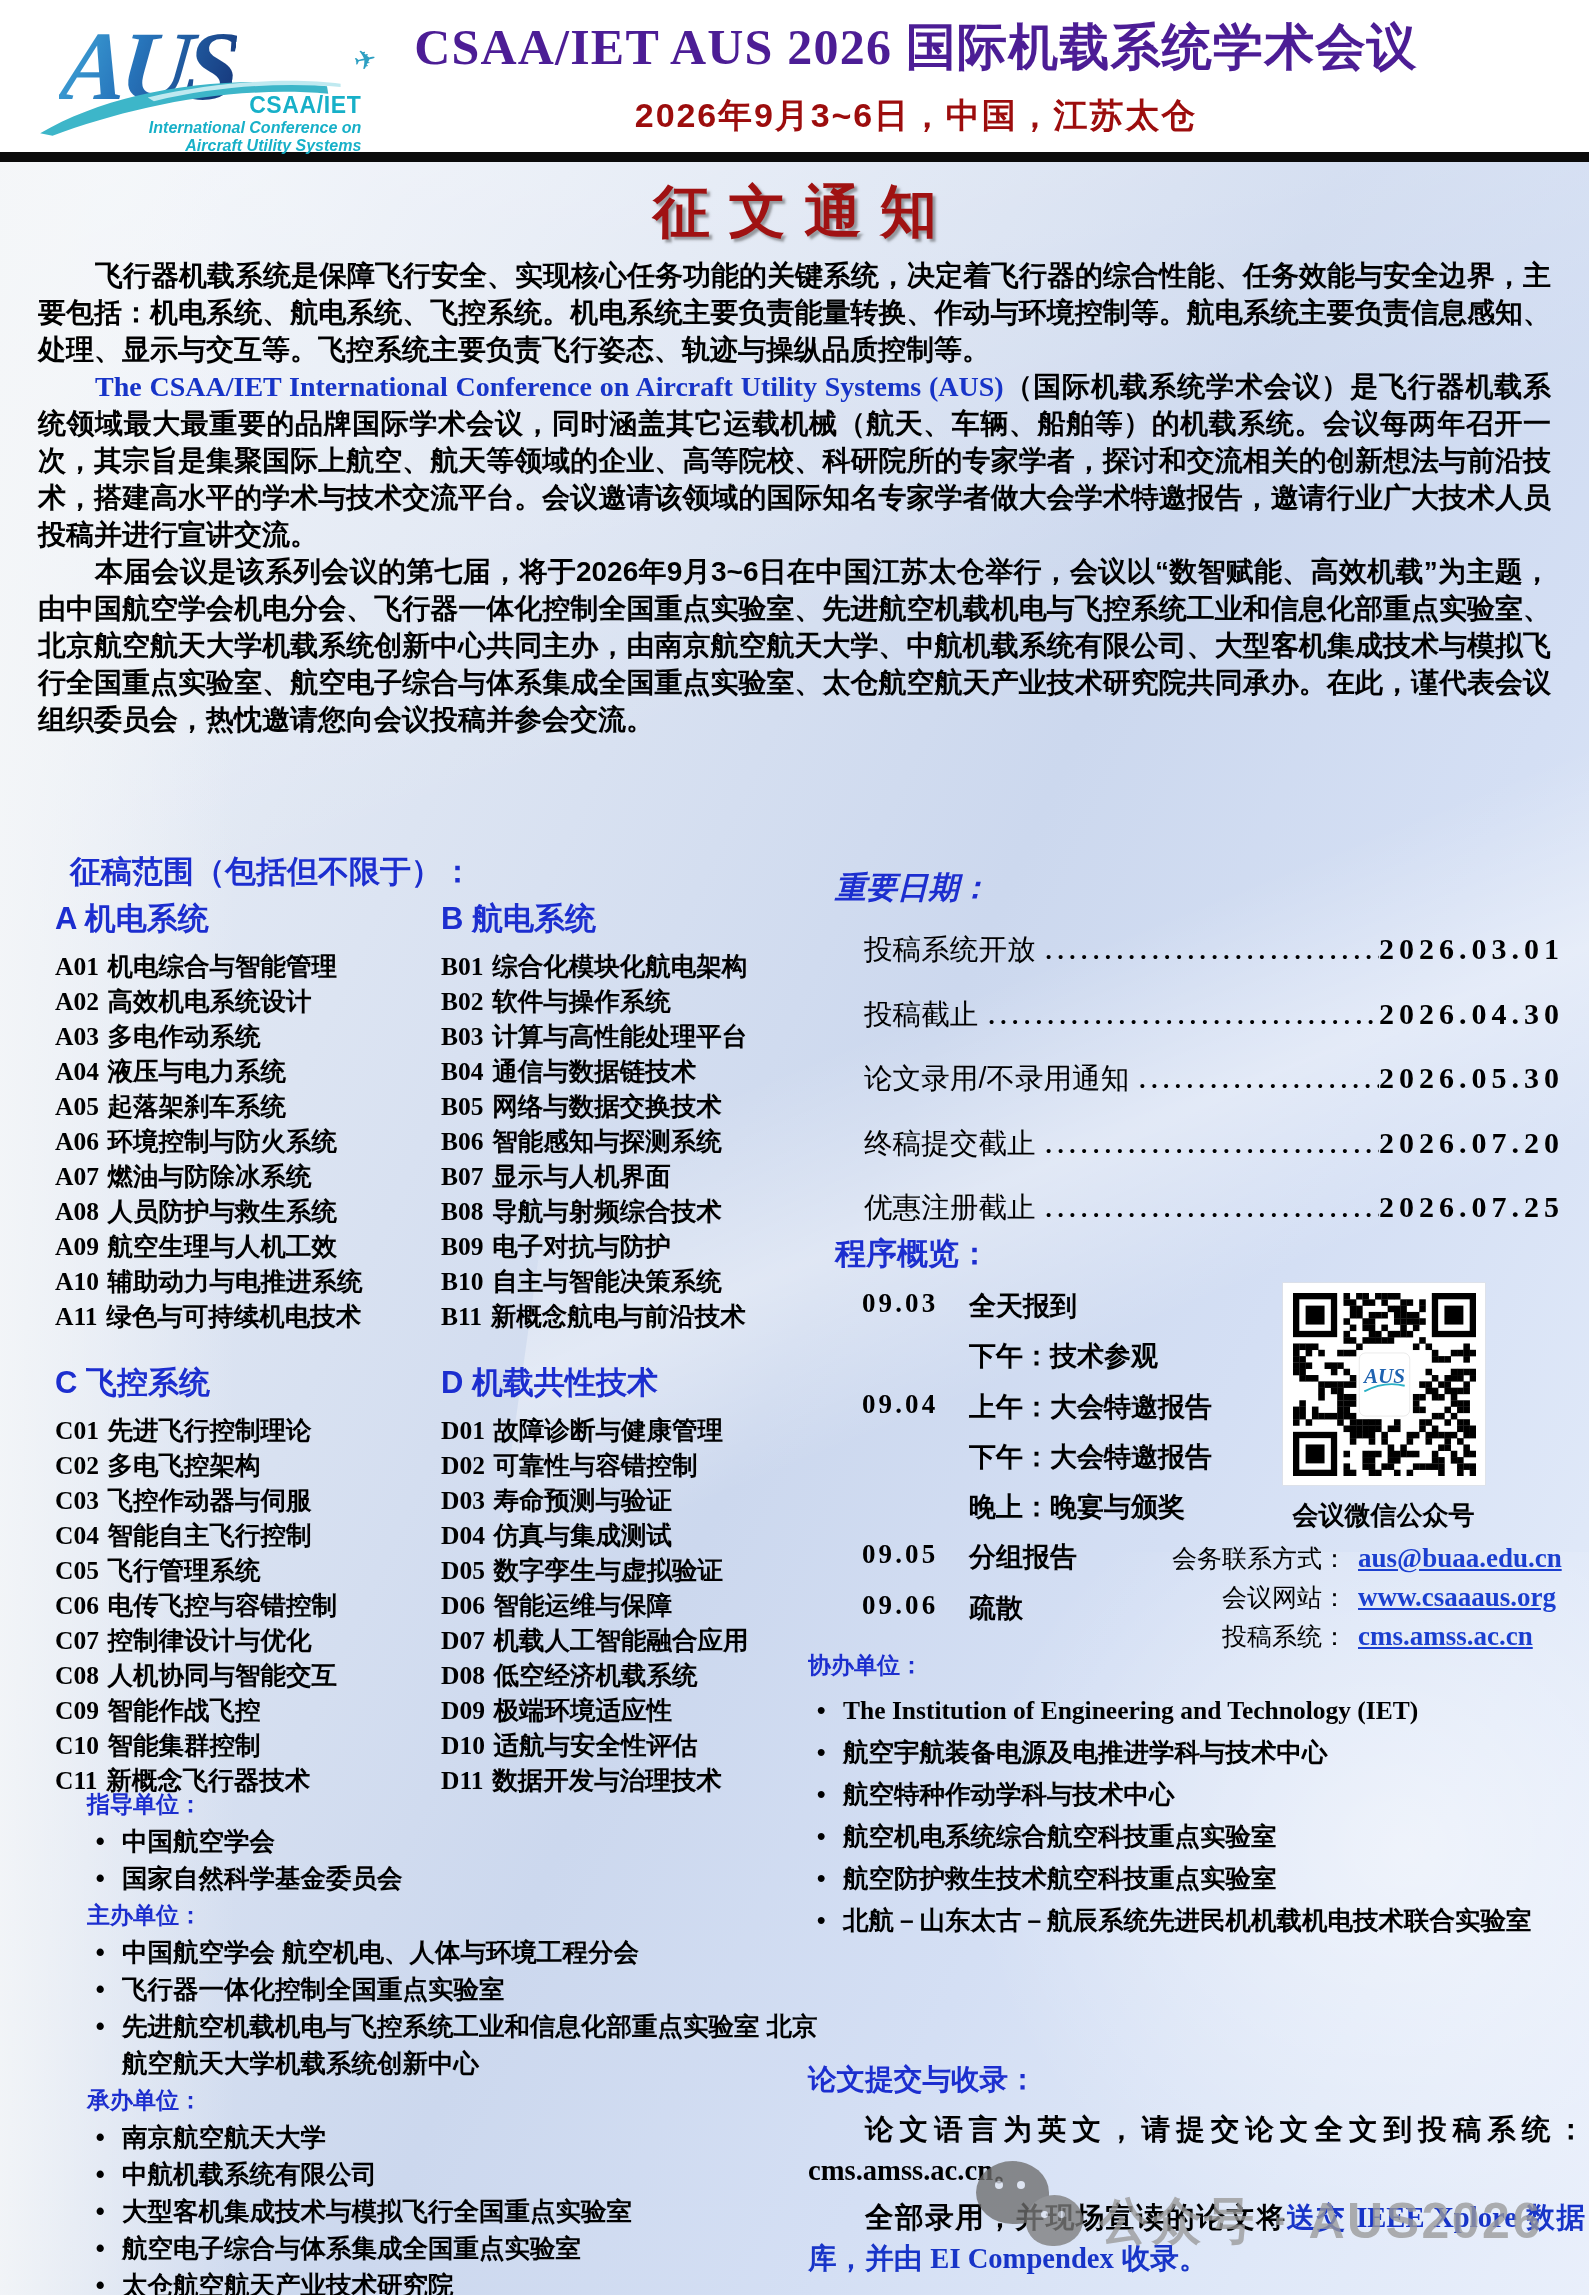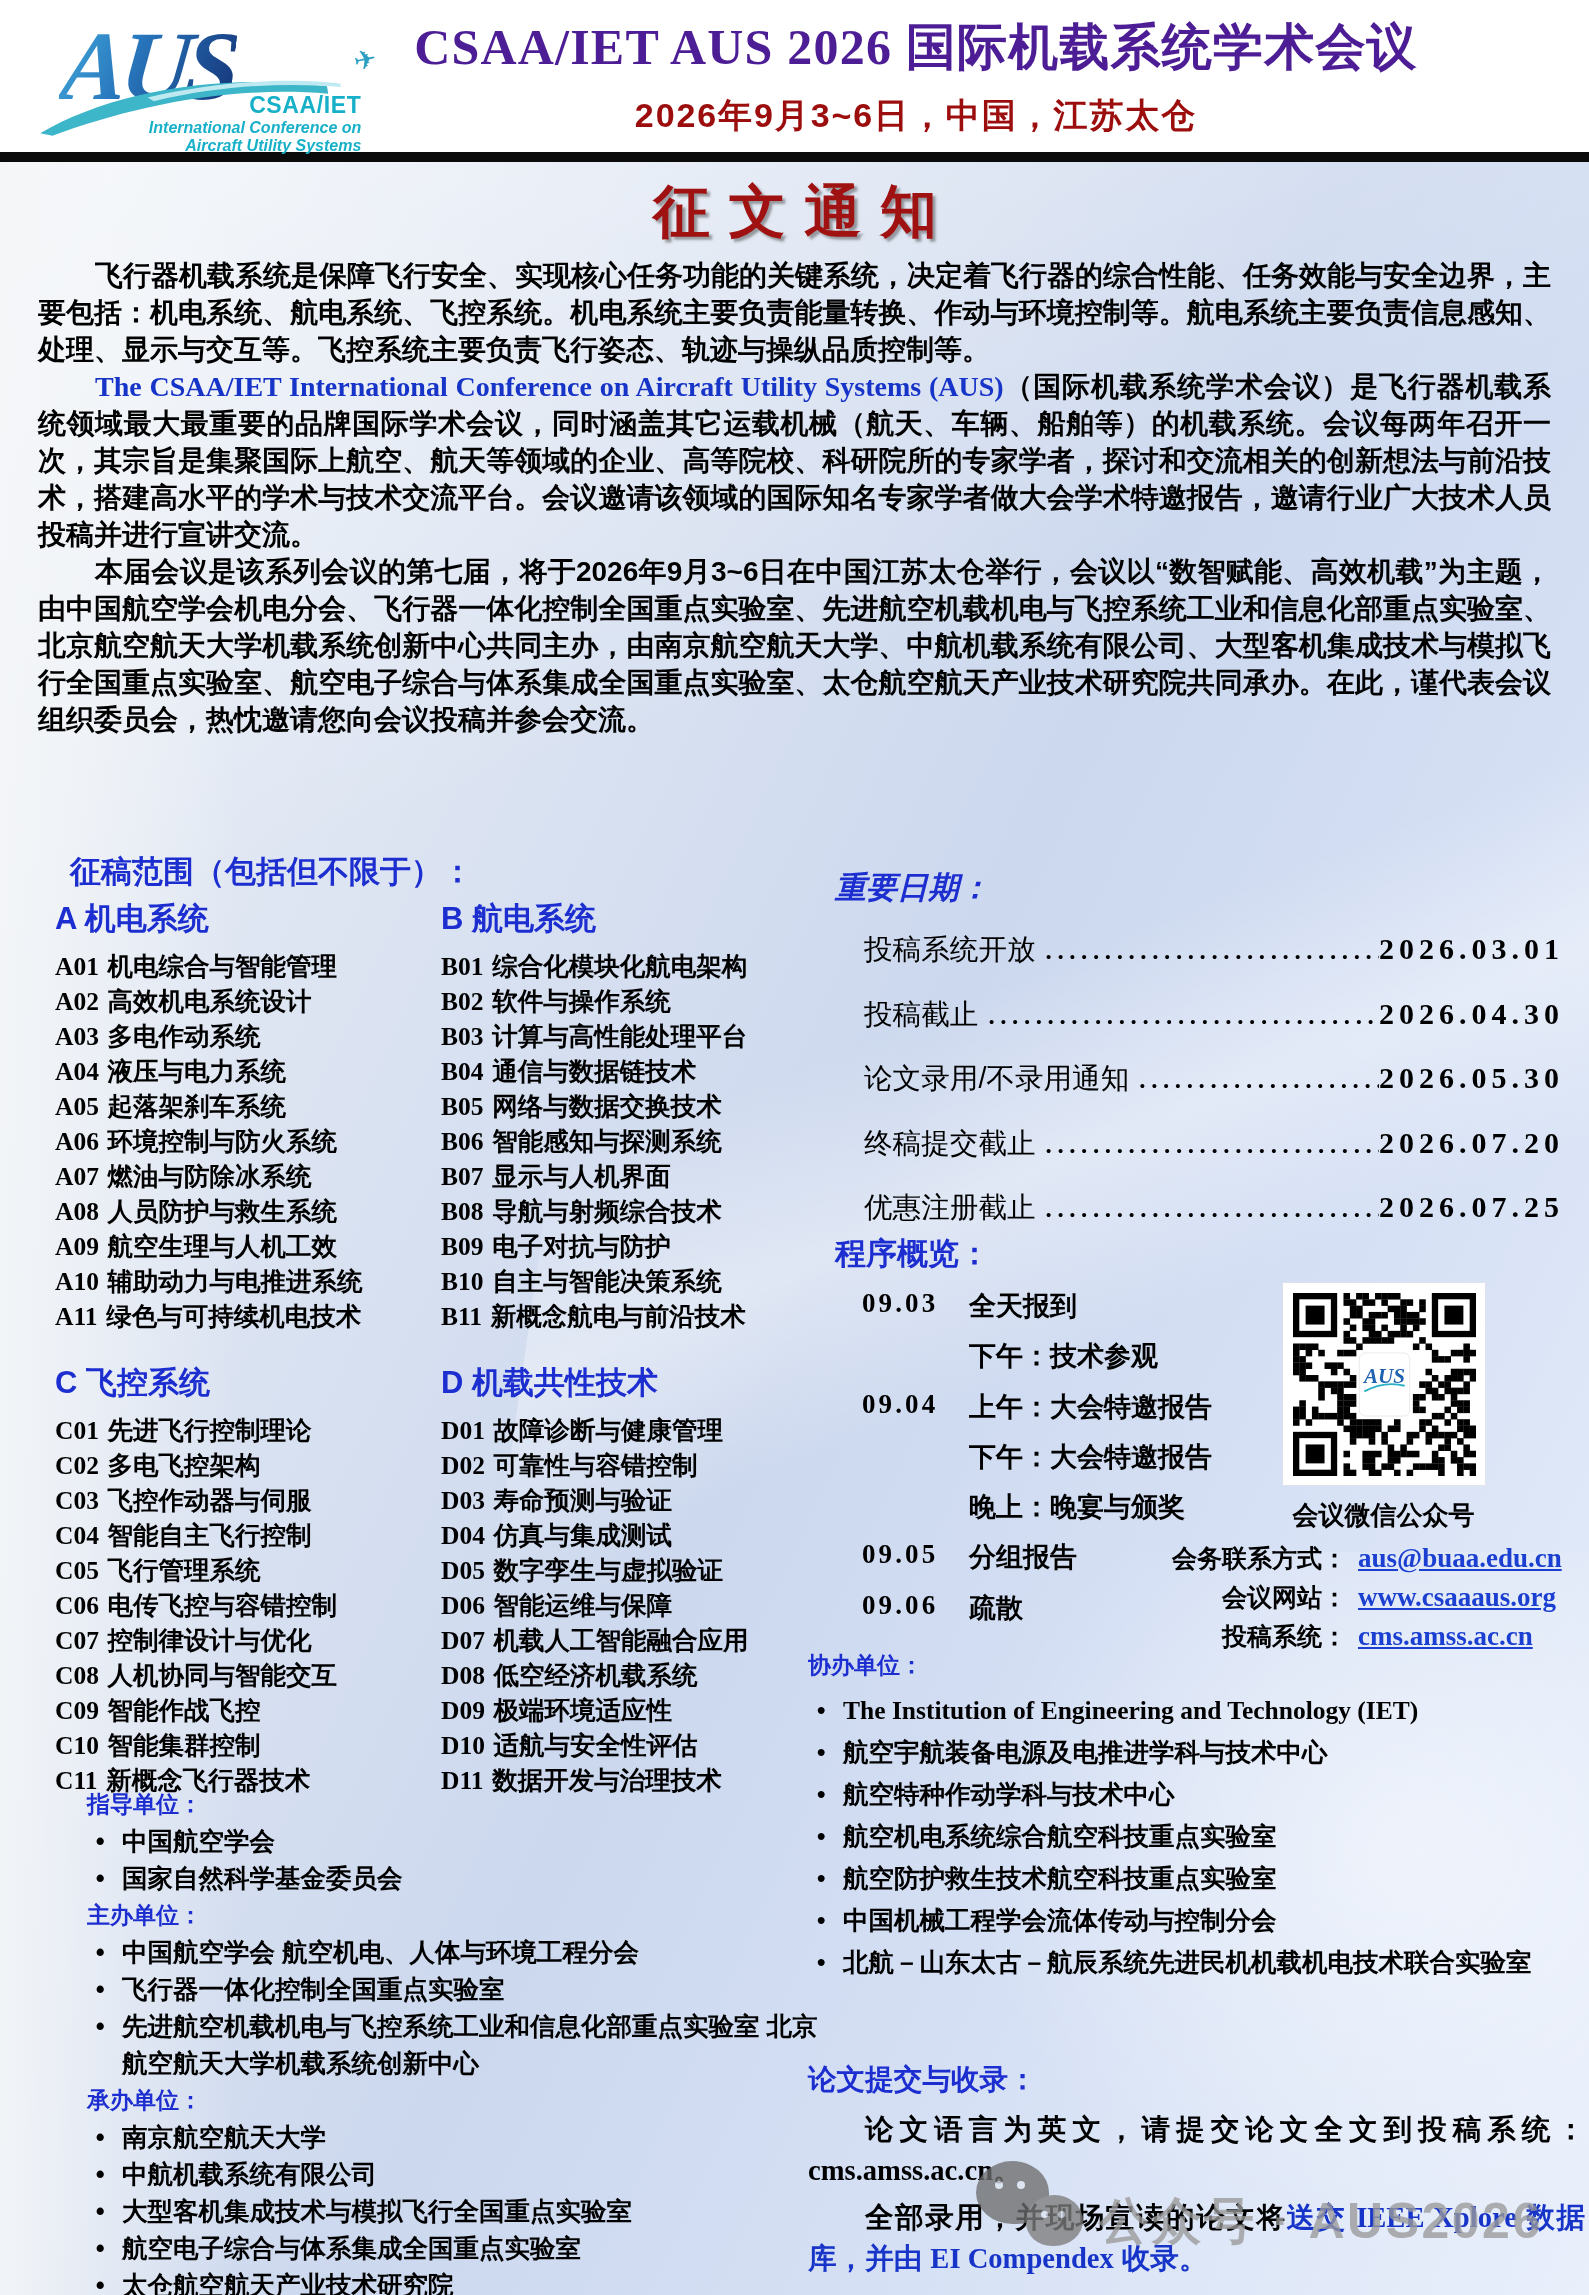--- a/index.html
+++ b/index.html
@@ -75,21 +75,21 @@
   .prog-text{font-size:27px;font-weight:900;}
 
   
   .qr-box{position:absolute;left:1283px;top:1283px;width:202px;height:202px;background:#fff;
     padding:10px;box-shadow:0 0 0 0.6px #e2e2e2;}
   .qr-box svg{width:183px;height:183px;display:block;}
   .qr-caption{position:absolute;left:1247px;top:1498px;width:273px;text-align:center;
     font-size:26px;font-weight:900;}
   .contact{position:absolute;left:1130px;top:1542px;width:453px;}
   .contact-row{display:flex;align-items:baseline;margin-bottom:6.2px;}
-  .contact-label{width:217px;text-align:right;font-size:25px;font-weight:700;flex:none;}
+  .contact-label{width:217px;text-align:right;font-size:25px;font-weight:400;flex:none;}
   .contact-value{font:700 27px var(--serif);color:var(--link);text-decoration:underline;margin-left:11px;}
 
   
   .org-header{font-size:23px;font-weight:900;color:var(--blue);line-height:37px;}
   .org-item{position:relative;font-size:25.5px;font-weight:600;line-height:37px;padding-left:35px;}
   .org-item::before{content:"•";position:absolute;left:8.7px;}
   .org-left{position:absolute;left:87px;top:1786px;width:739px;}
   .partners{position:absolute;left:808px;top:1647px;width:777px;}
   .partners .org-item{line-height:42px;}
   .partners .org-header{margin-bottom:6.2px;}
@@ -595,21 +595,20 @@
 
 <div class="partners">
   <div class="org-header">协办单位：</div>
   <div class="latin-serif">
 
   <div class="org-item">The Institution of Engineering and Technology (IET)</div>
       <div class="org-item">航空宇航装备电源及电推进学科与技术中心</div>
       <div class="org-item">航空特种作动学科与技术中心</div>
       <div class="org-item">航空机电系统综合航空科技重点实验室</div>
       <div class="org-item">航空防护救生技术航空科技重点实验室</div>
-      <div class="org-item">中国机械工程学会流体传动与控制分会</div>
       <div class="org-item">北航－山东太古－航辰系统先进民机机载机电技术联合实验室</div>
     </div>
 </div>
 
 <div class="org-left">
   <div class="org-header">指导单位：</div>
   <div>
 
   <div class="org-item">中国航空学会</div>
       <div class="org-item">国家自然科学基金委员会</div>

